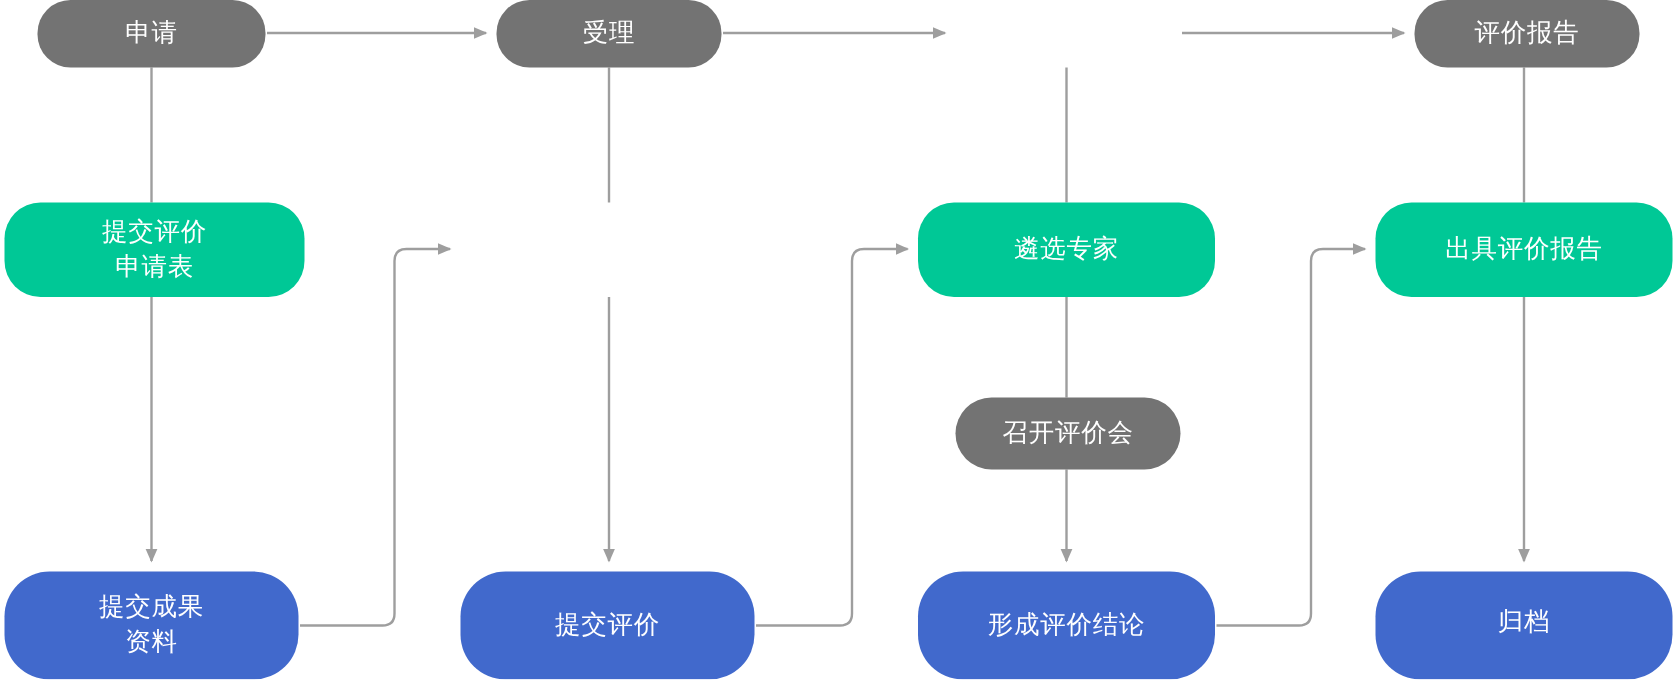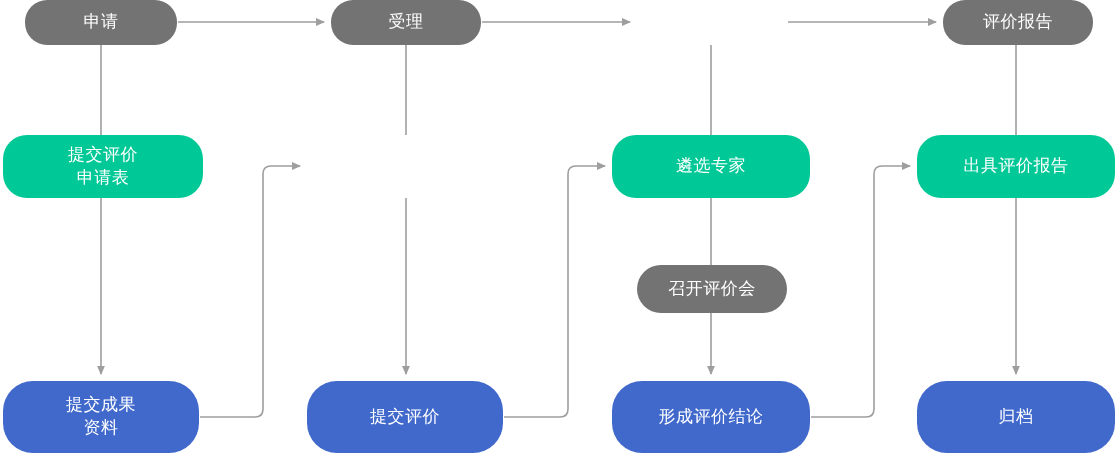--- a/index.html
+++ b/index.html
@@ -113,17 +113,17 @@
   <div class="node blue-dark r30" style="left:3px;   top:381px; width:196px; height:72px;">
     <span>提交成果
 资料</span>
   </div>
   <div class="node blue-dark r30" style="left:307px; top:381px; width:196px; height:72px;">
     <span>提交评价</span>
   </div>
   <div class="node blue-dark r30" style="left:612px; top:381px; width:198px; height:72px;">
     <span>形成评价结论</span>
   </div>
-  <div class="node blue-dark r30" style="left:917px; top:381px; width:198px; height:72px;">
+  <div class="node blue-dark r30" style="left:917px; top:381px; width:198px; height:72px;font-family:Liberation Mono, monospace;">
     <span>归档</span>
   </div>
 
 </div>
 
 </body></html>

